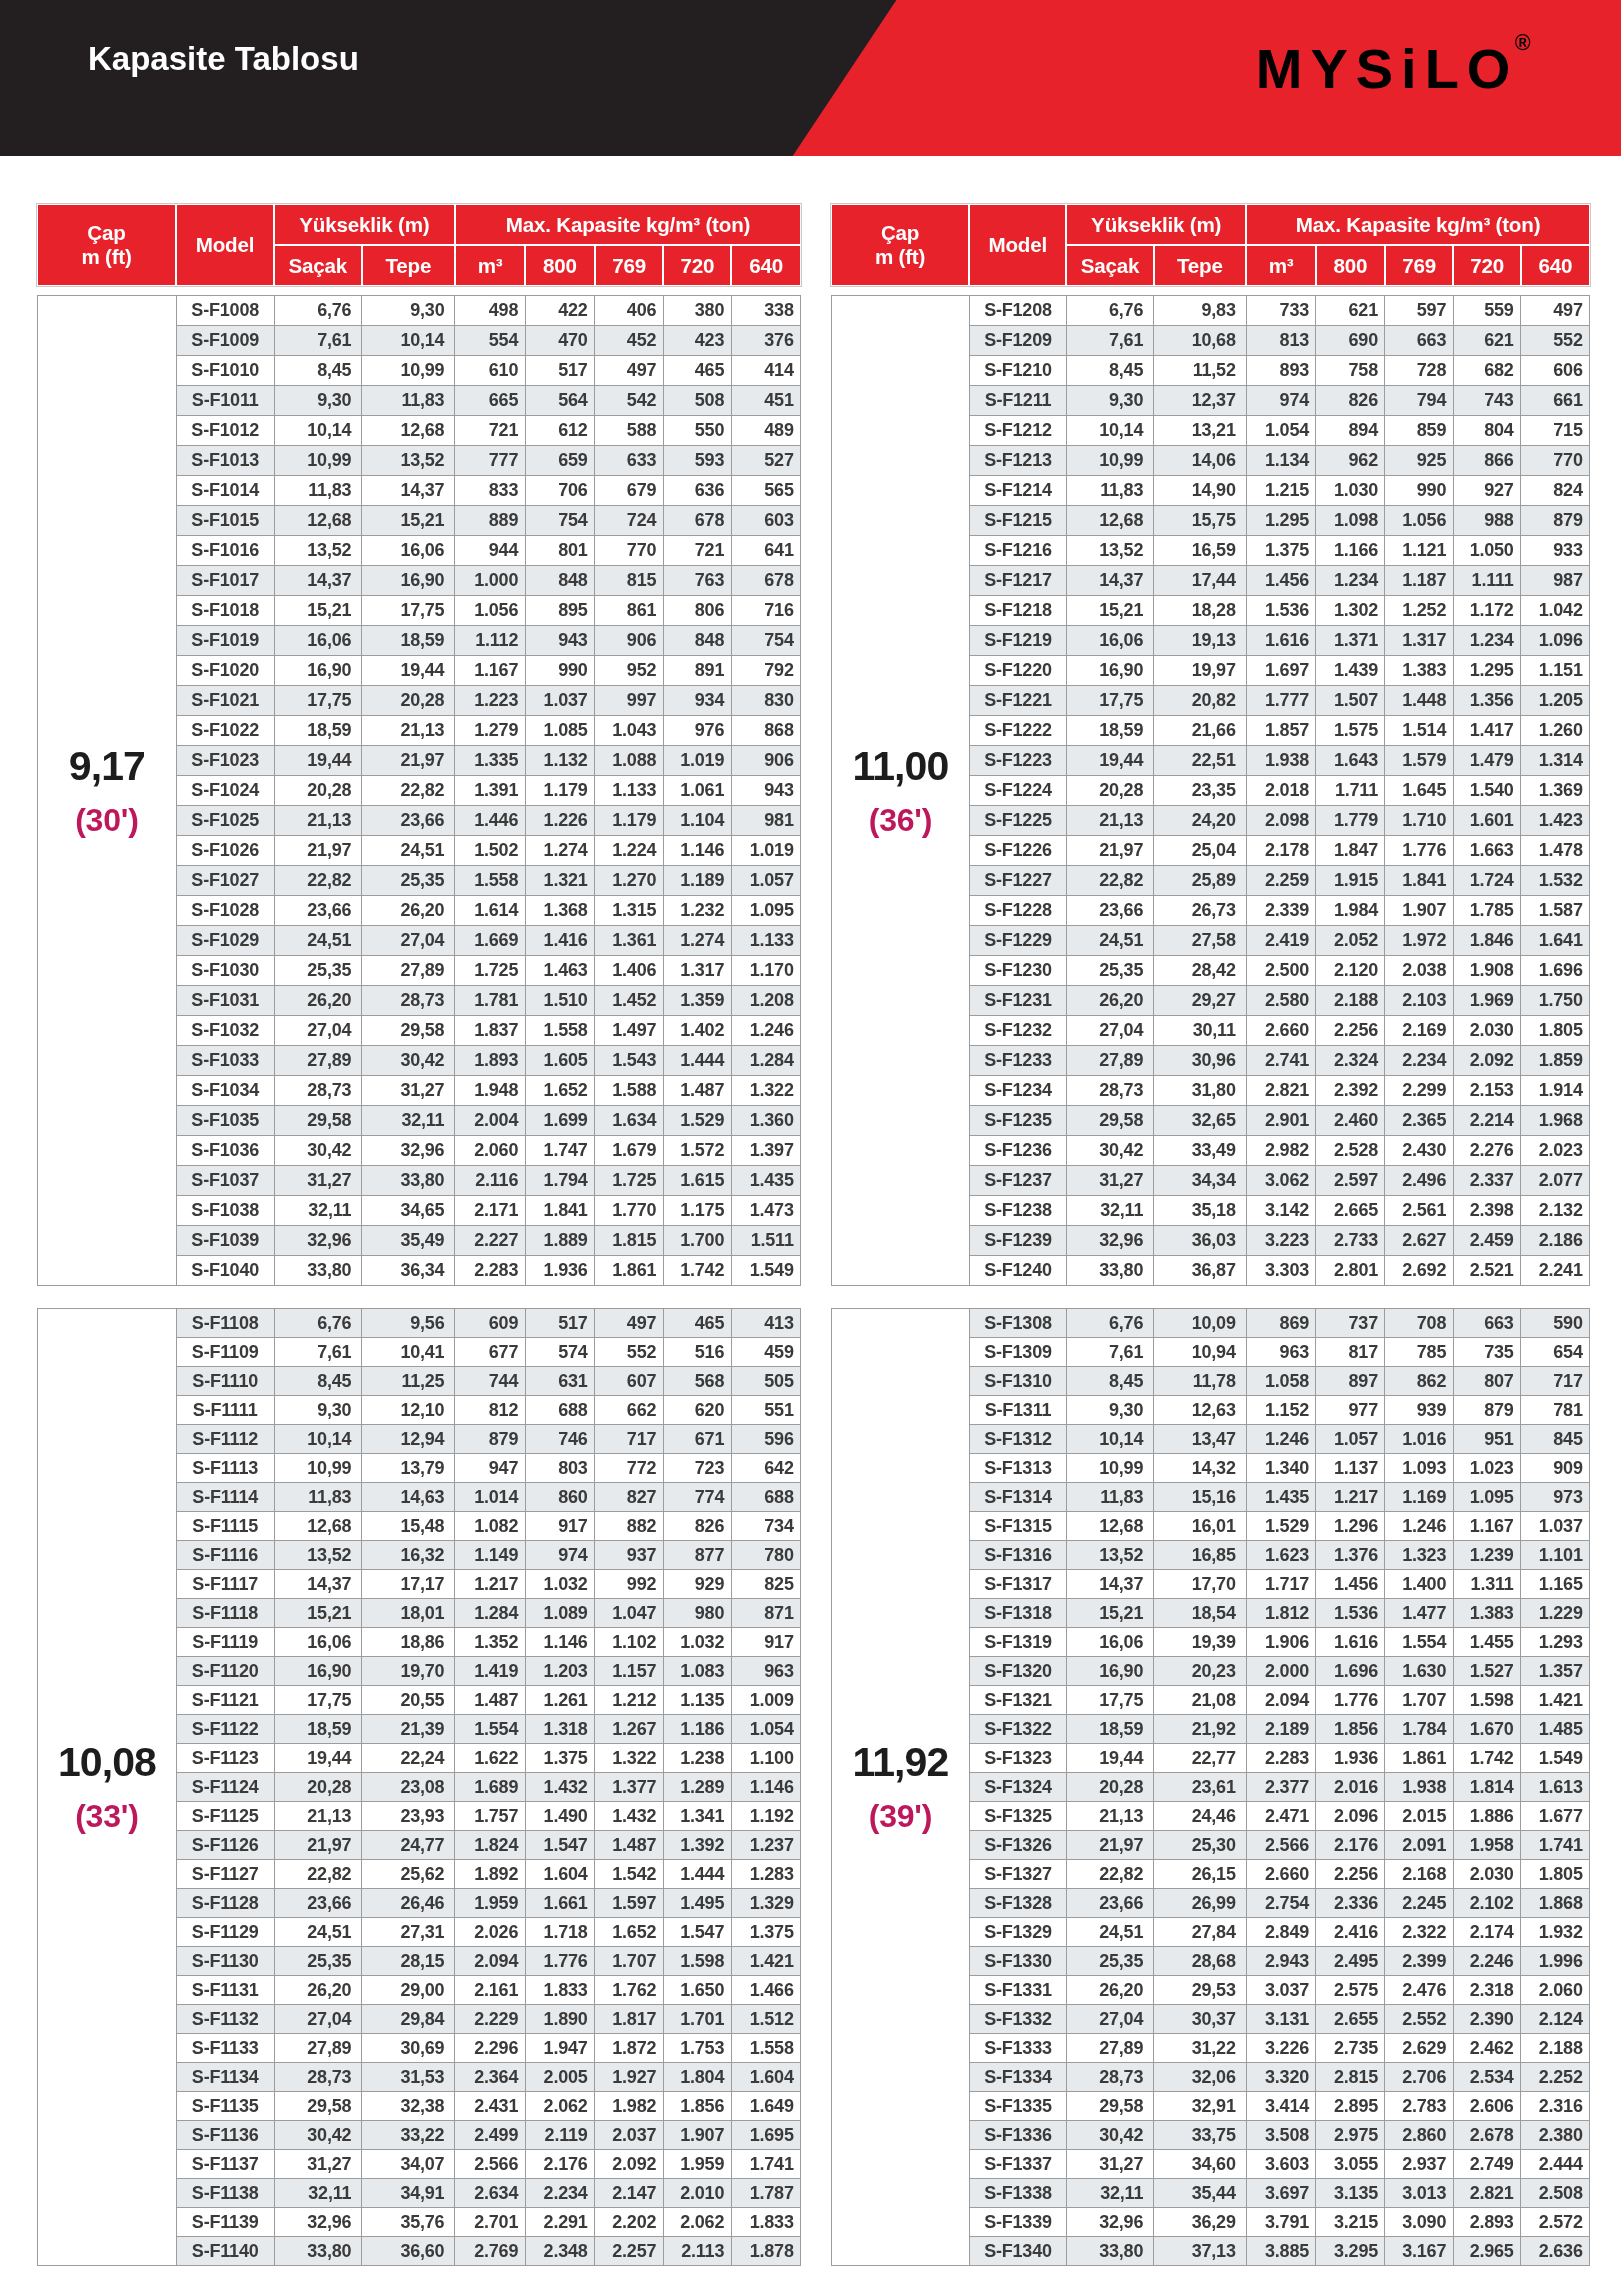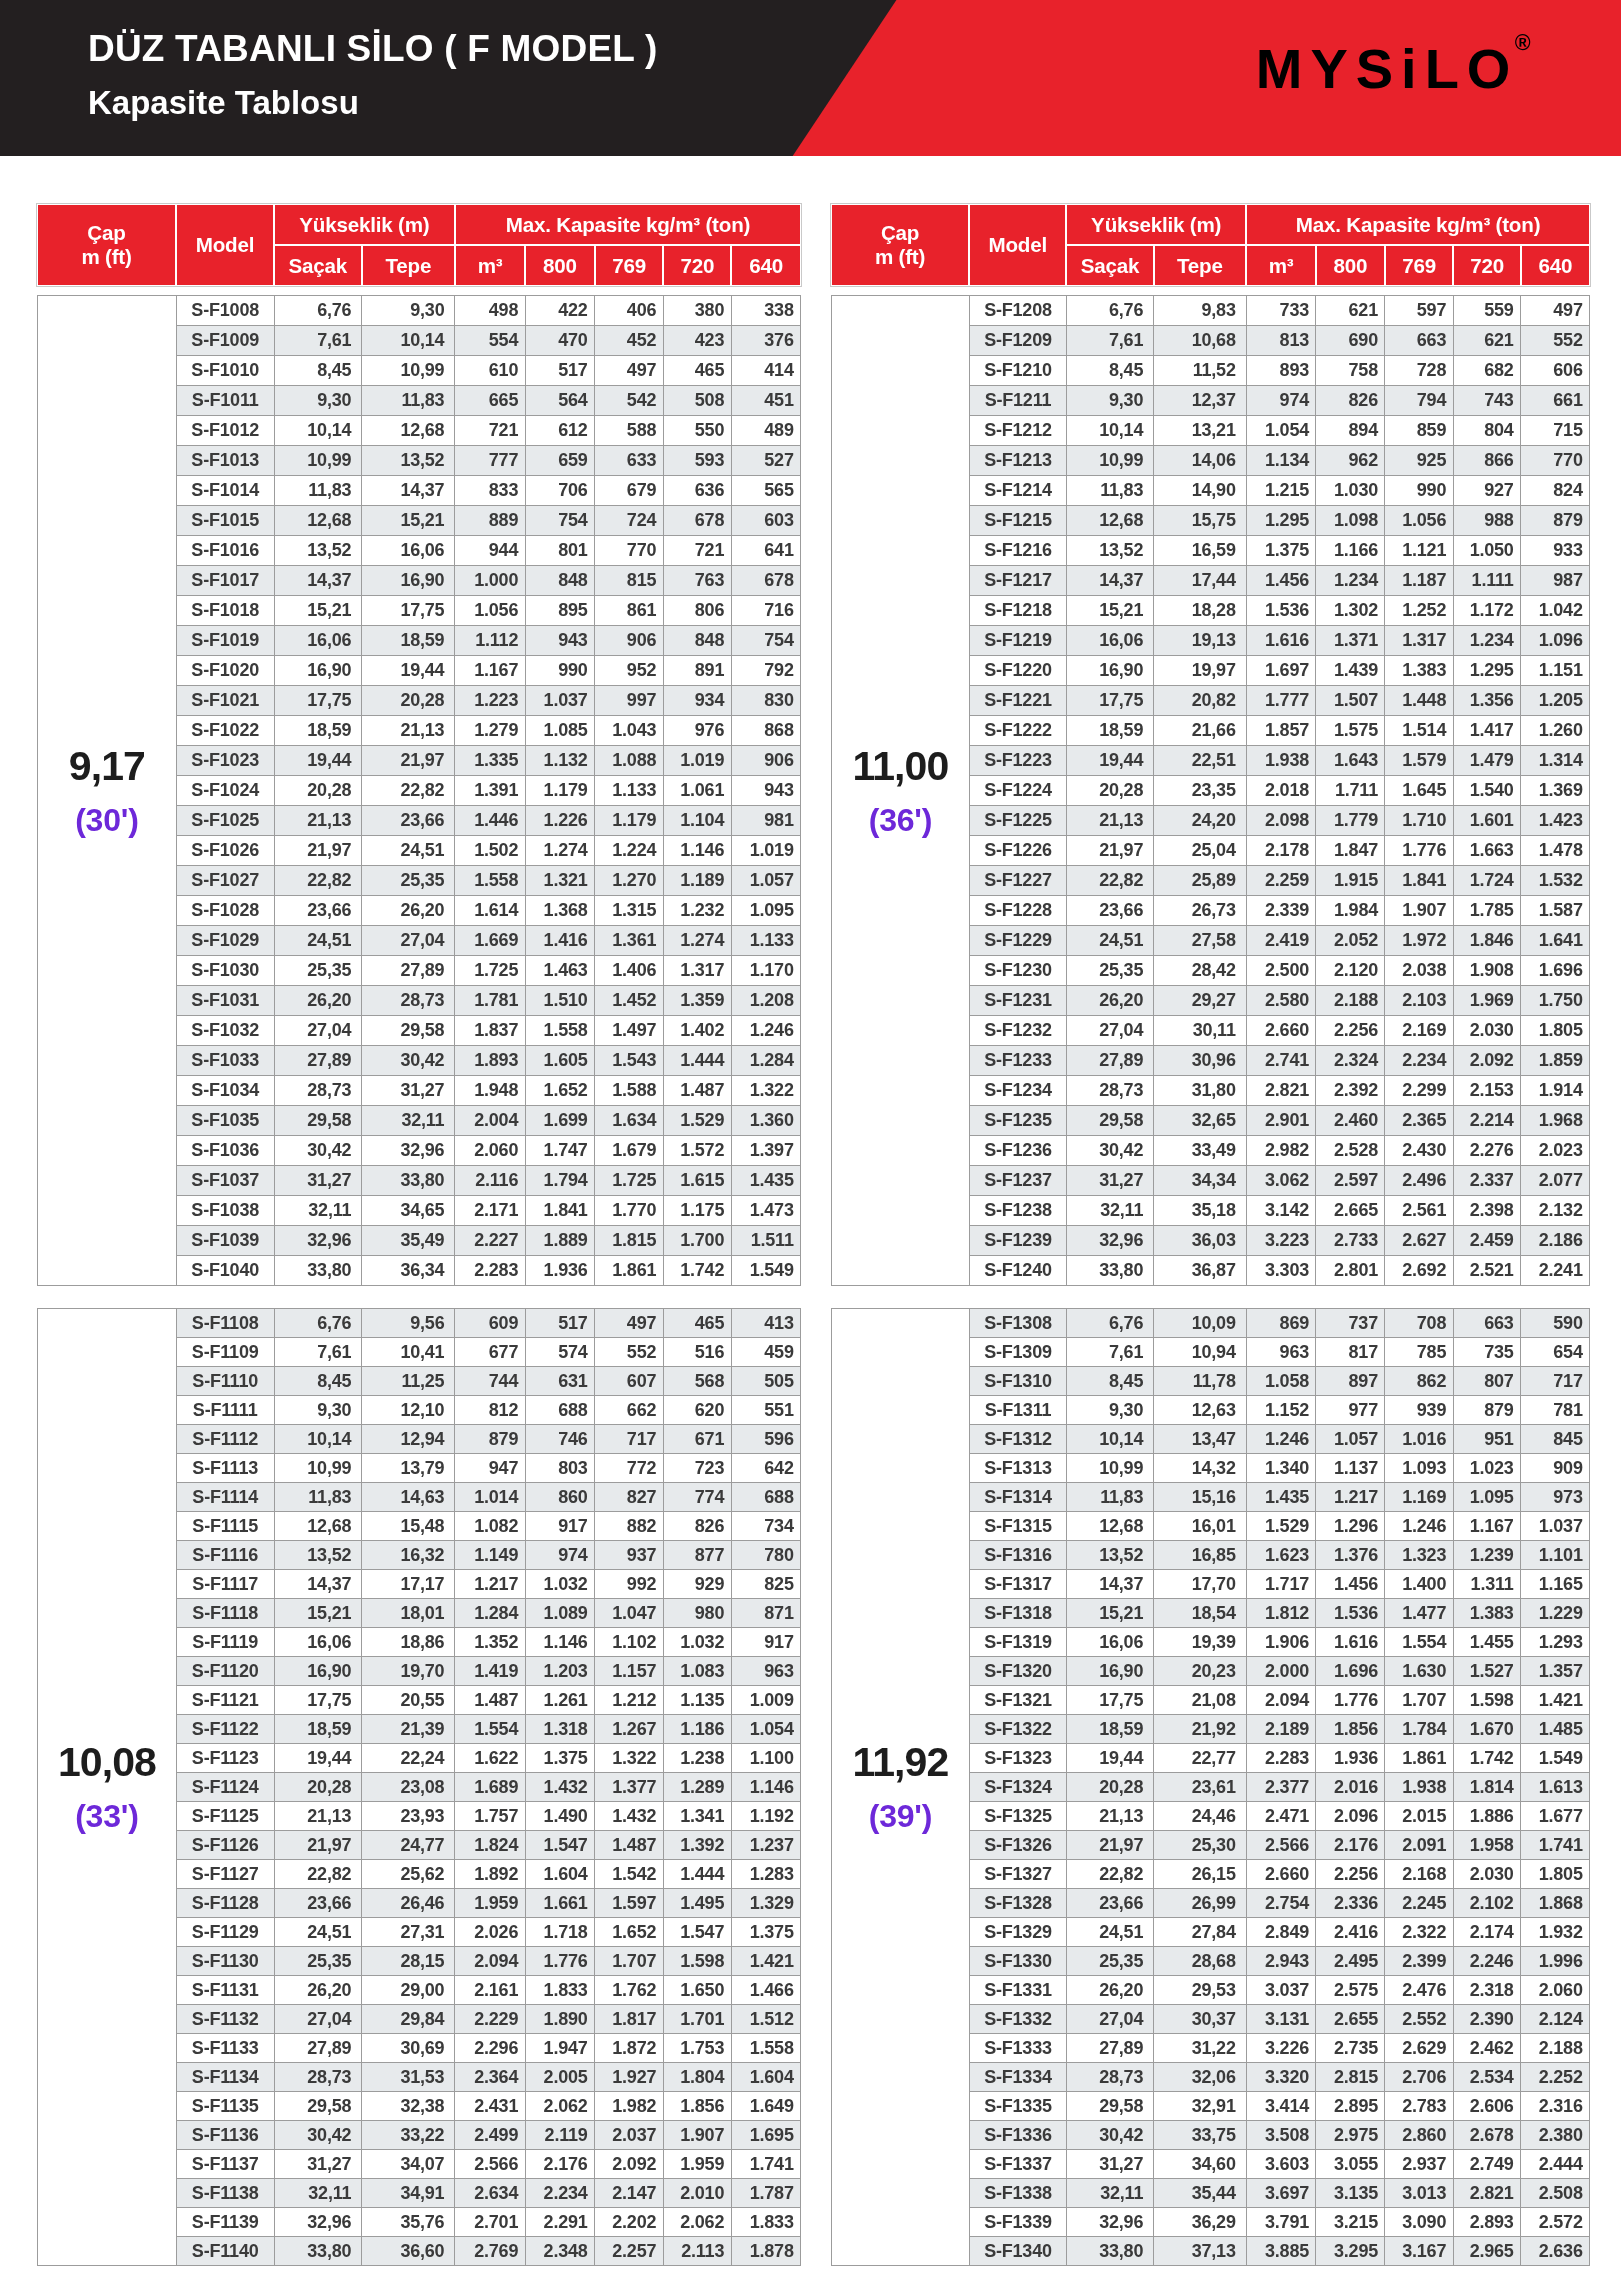--- a/index.html
+++ b/index.html
@@ -37,29 +37,28 @@
   .data-table td { border:0.9px solid #9c9c9c; font-size:18px; font-weight:bold; color:#3a3a3a;
                    padding:0; vertical-align:middle; letter-spacing:-0.2px; white-space:nowrap; overflow:hidden; }
   .pitch-a tbody tr { height:30px; }
   .pitch-b tbody tr { height:29px; }
   td.model { text-align:center; }
   td.num { text-align:right; padding-right:9.9px; }
   td.cap-num { padding-right:6.3px; }
   tr.stripe td { background:#e7eaec; }
   td.cap-cell, tr.stripe td.cap-cell { background:#ffffff; text-align:center; vertical-align:middle; }
   .cap-m  { font-size:41px; font-weight:bold; color:#1d1d1d; letter-spacing:-0.9px; }
-  .cap-ft { font-size:32px; font-weight:bold; color:#6d28d9; margin-top:12px; }
+  .cap-ft { font-size:32px; font-weight:bold; color:#be185d; margin-top:12px; }
 </style>
 </head>
 <body>
 
 <header class="band">
   <div class="band-black"></div>
   <div class="titles">
-    <div class="title1">DÜZ TABANLI SİLO ( F MODEL )</div>
     <div class="title2">Kapasite Tablosu</div>
   </div>
   <div class="logo"><span class="logo-text">MYSiLO</span><span class="logo-reg">®</span></div>
 </header>
 
 <section class="col col-left">
   <table class="head-table">
     <colgroup>
         <col style="width:18.2%">
         <col style="width:12.8%">

